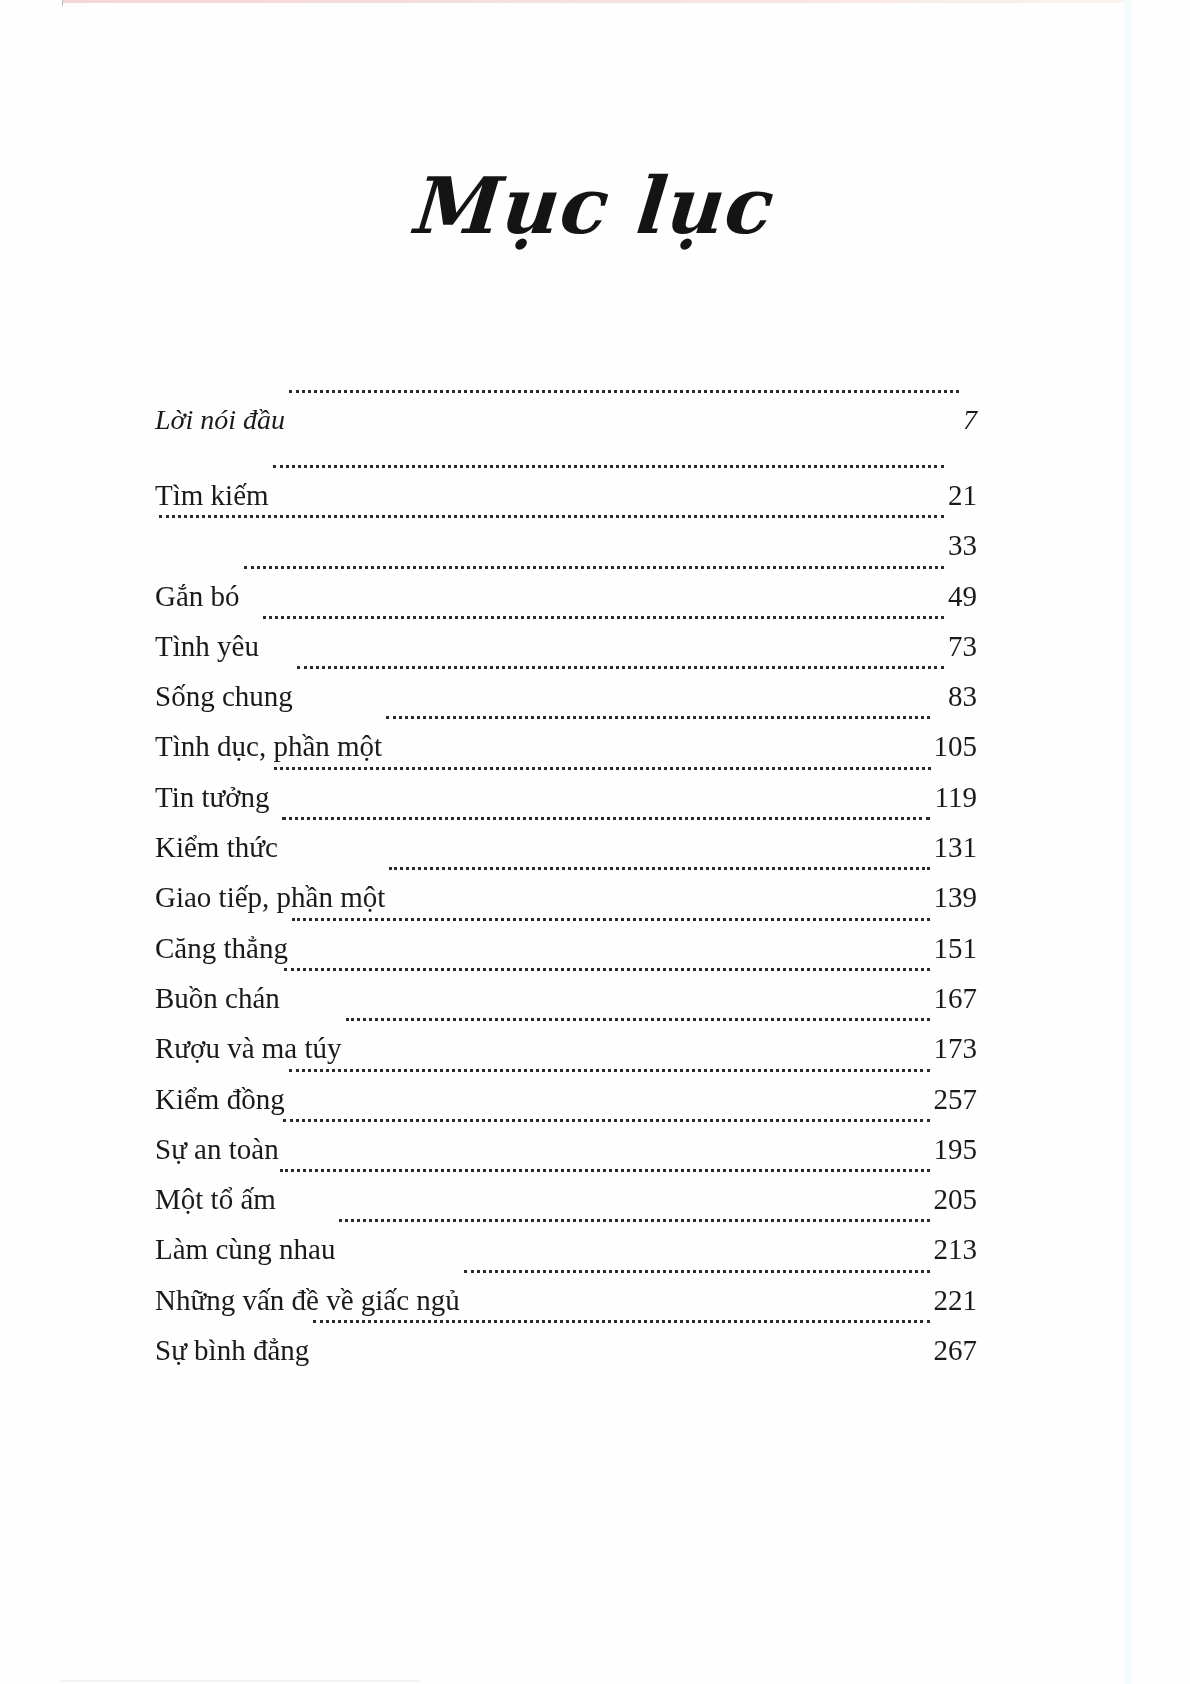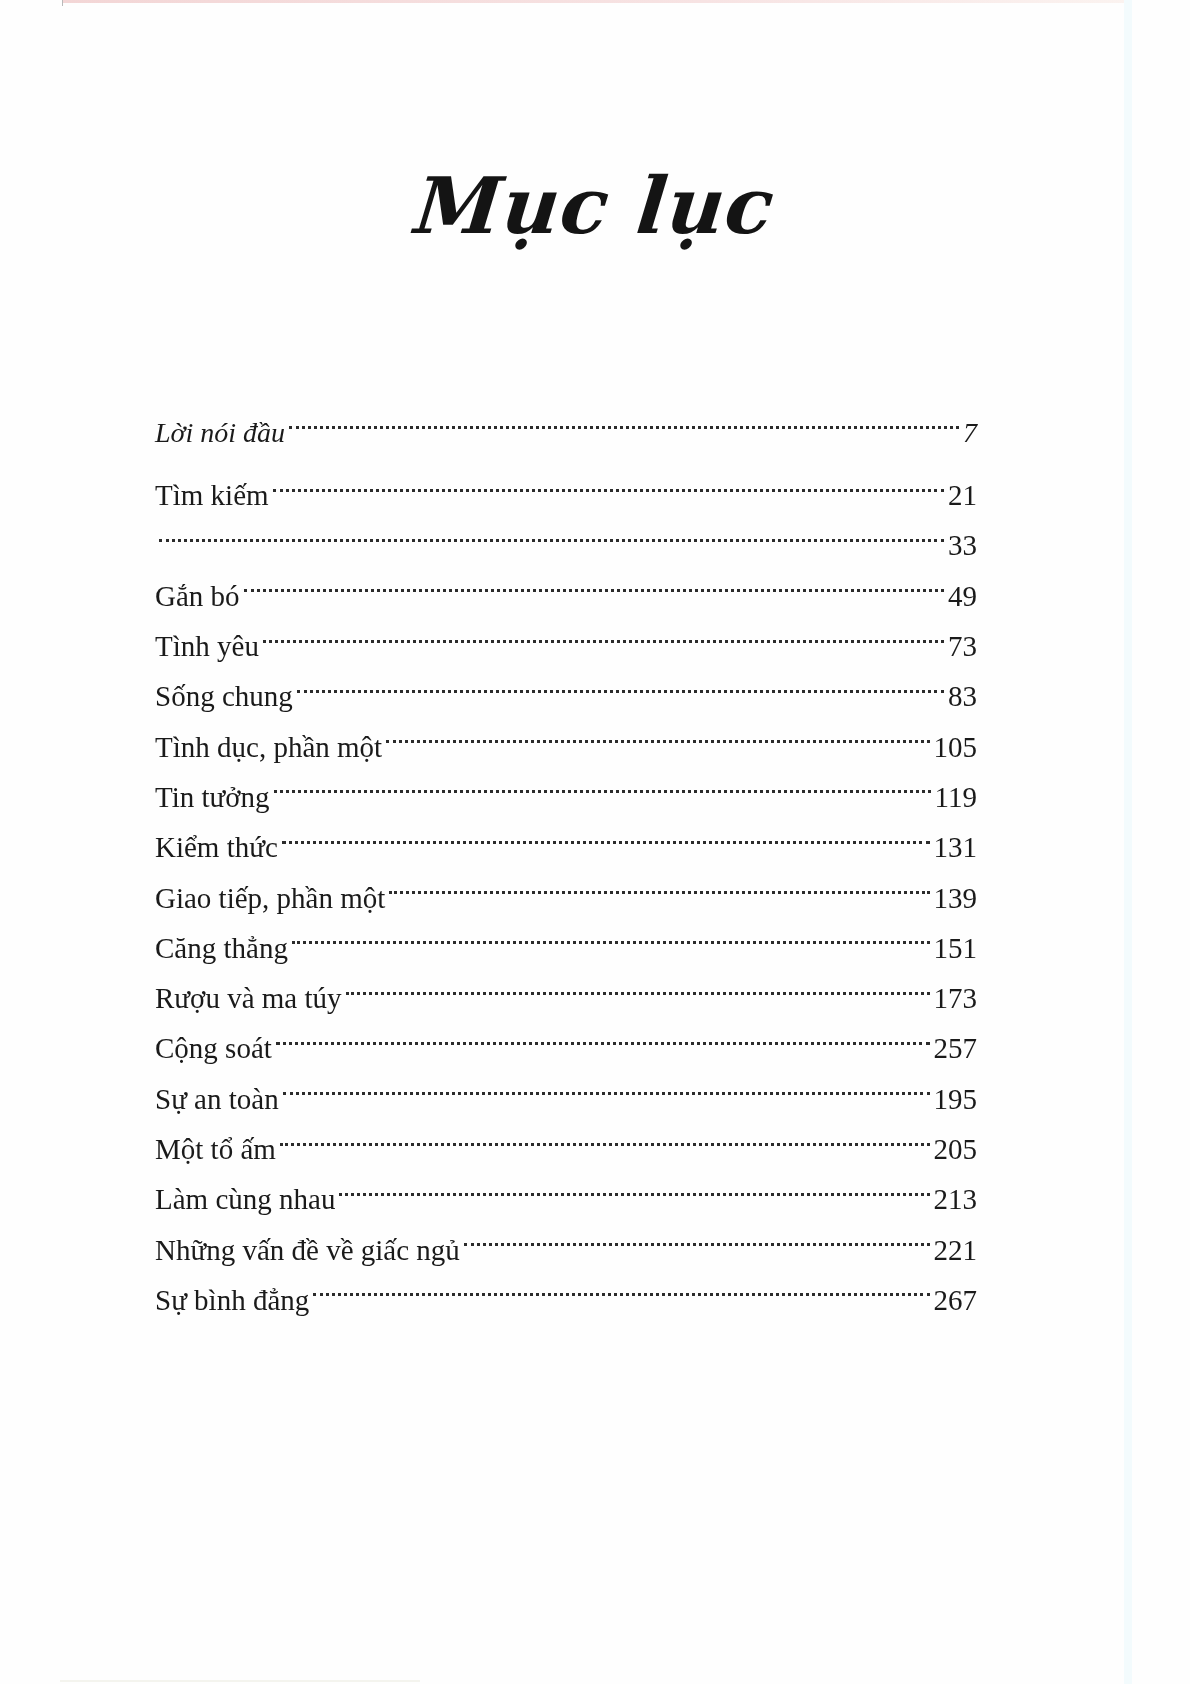--- a/index.html
+++ b/index.html
@@ -58,21 +58,21 @@
       color: #141414;
       transform: skewX(-6deg);
     }
     .toc {
       position: absolute;
       left: 155px; top: 395px;
       width: 822px;
     }
     .row {
       display: flex;
-      align-items: center;
+      align-items: flex-start;
       height: 50.3px;
       font-size: 29px;
       line-height: 50px;
     }
     .row.preface {
       font-style: italic;
       font-size: 28px;
       height: 75px;
     }
     .row .label {
@@ -154,26 +154,31 @@
           <span class="label">Giao tiếp, phần một</span>
           <span class="leader"></span>
           <span class="page-num">139</span>
         </div>
         <div class="row">
           <span class="label">Căng thẳng</span>
           <span class="leader"></span>
           <span class="page-num">151</span>
         </div>
         <div class="row">
+          <span class="label">Buồn chán</span>
+          <span class="leader"></span>
+          <span class="page-num">167</span>
+        </div>
+        <div class="row">
           <span class="label">Rượu và ma túy</span>
           <span class="leader"></span>
           <span class="page-num">173</span>
         </div>
         <div class="row">
-          <span class="label">Cộng soát</span>
+          <span class="label">Kiểm đồng</span>
           <span class="leader"></span>
           <span class="page-num">257</span>
         </div>
         <div class="row">
           <span class="label">Sự an toàn</span>
           <span class="leader"></span>
           <span class="page-num">195</span>
         </div>
         <div class="row">
           <span class="label">Một tổ ấm</span>

